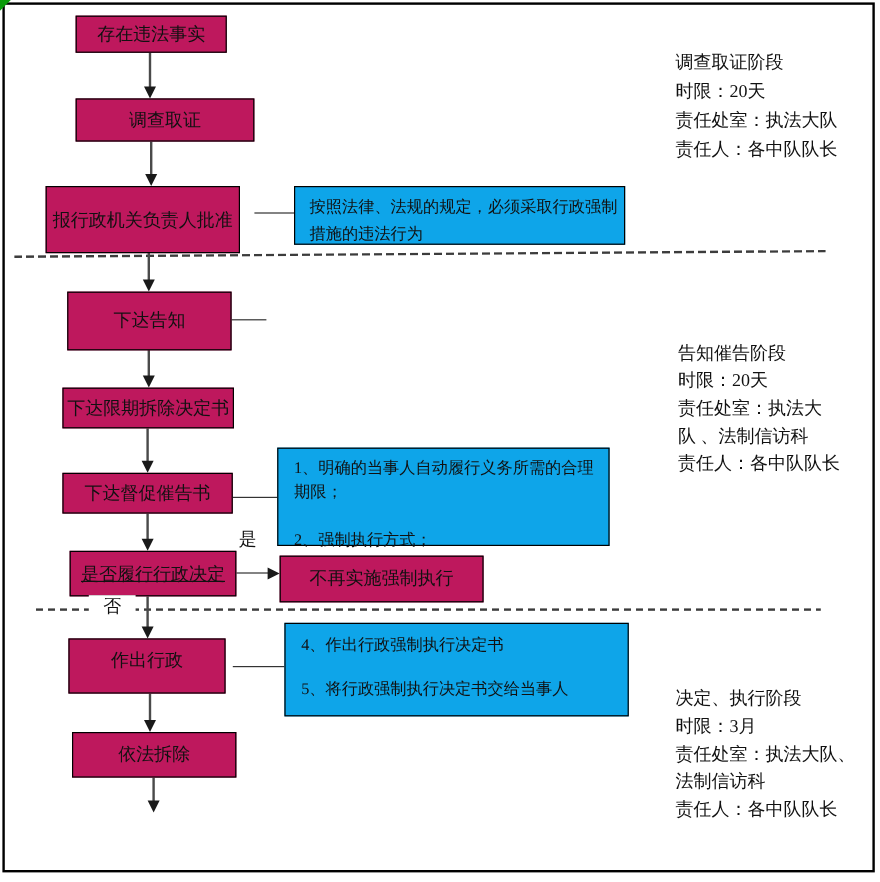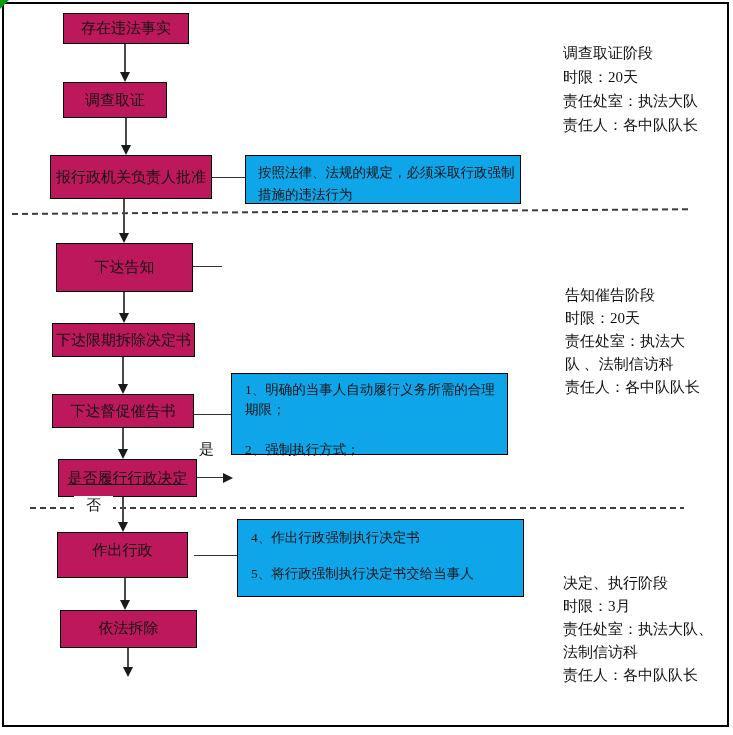--- a/index.html
+++ b/index.html
@@ -69,28 +69,29 @@
   <div class="hline" style="left:194px;top:414px;width:37px;"></div>
   <div class="hline" style="left:194px;top:555px;width:43px;"></div>
 
   <div class="hline" style="left:197px;top:477px;width:27px;"></div>
   <div class="head-right" style="left:223px;top:473px;"></div>
 
   <div class="branch-label" style="left:199px;top:440px;">是</div>
   <div class="branch-label" style="left:74px;top:496px;padding:0 12px;">否</div>
 
   <div class="box" style="left:63px;top:13px;width:126px;height:31px;">存在违法事实</div>
-  <div class="box" style="left:63px;top:82px;width:104px;height:36px;">调查取证</div>
-  <div class="box" style="left:50px;top:155px;width:162px;height:44px;">报行政机关负责人批准</div>
+  <div class="box" style="left:63px;top:82px;width:149px;height:36px;">调查取证</div>
+  <div class="box" style="left:38px;top:155px;width:162px;height:56px;">报行政机关负责人批准</div>
   <div class="box" style="left:56px;top:243px;width:137px;height:49px;">下达告知</div>
   <div class="box" style="left:52px;top:323px;width:143px;height:34px;">下达限期拆除决定书</div>
   <div class="box" style="left:52px;top:394px;width:142px;height:34px;">下达督促催告书</div>
   <div class="box" style="left:58px;top:459px;width:139px;height:38px;text-decoration:underline;">是否履行行政决定</div>
   <div class="box text-top" style="left:57px;top:532px;width:131px;height:46px;">作出行政</div>
   <div class="box text-top" style="left:60px;top:610px;width:137px;height:38px;">依法拆除</div>
+  <div class="box" style="left:233px;top:463px;width:170px;height:39px;">不再实施强制执行</div>
 
   <div class="note" style="left:245px;top:155px;width:276px;height:49px;padding:6px 0 0 12px;line-height:22px;">按照法律、法规的规定，必须采取行政强制
 措施的违法行为</div>
   <div class="note" style="left:231px;top:373px;width:277px;height:82px;padding:6px 0 0 13px;line-height:20px;">1、明确的当事人自动履行义务所需的合理
 期限；
 
 2、强制执行方式；</div>
   <div class="note" style="left:237px;top:519px;width:287px;height:78px;padding:9px 0 0 13px;line-height:18px;">4、作出行政强制执行决定书
 
 5、将行政强制执行决定书交给当事人</div>

